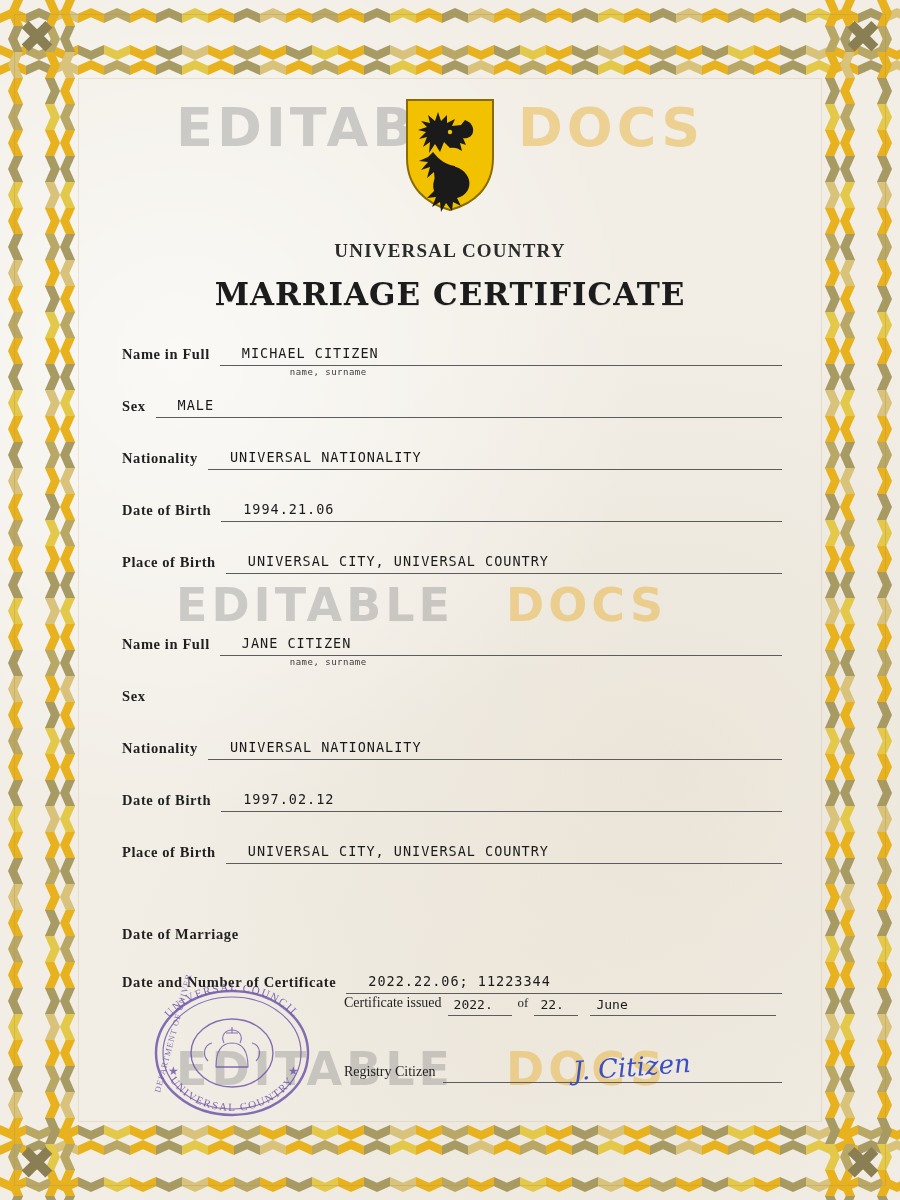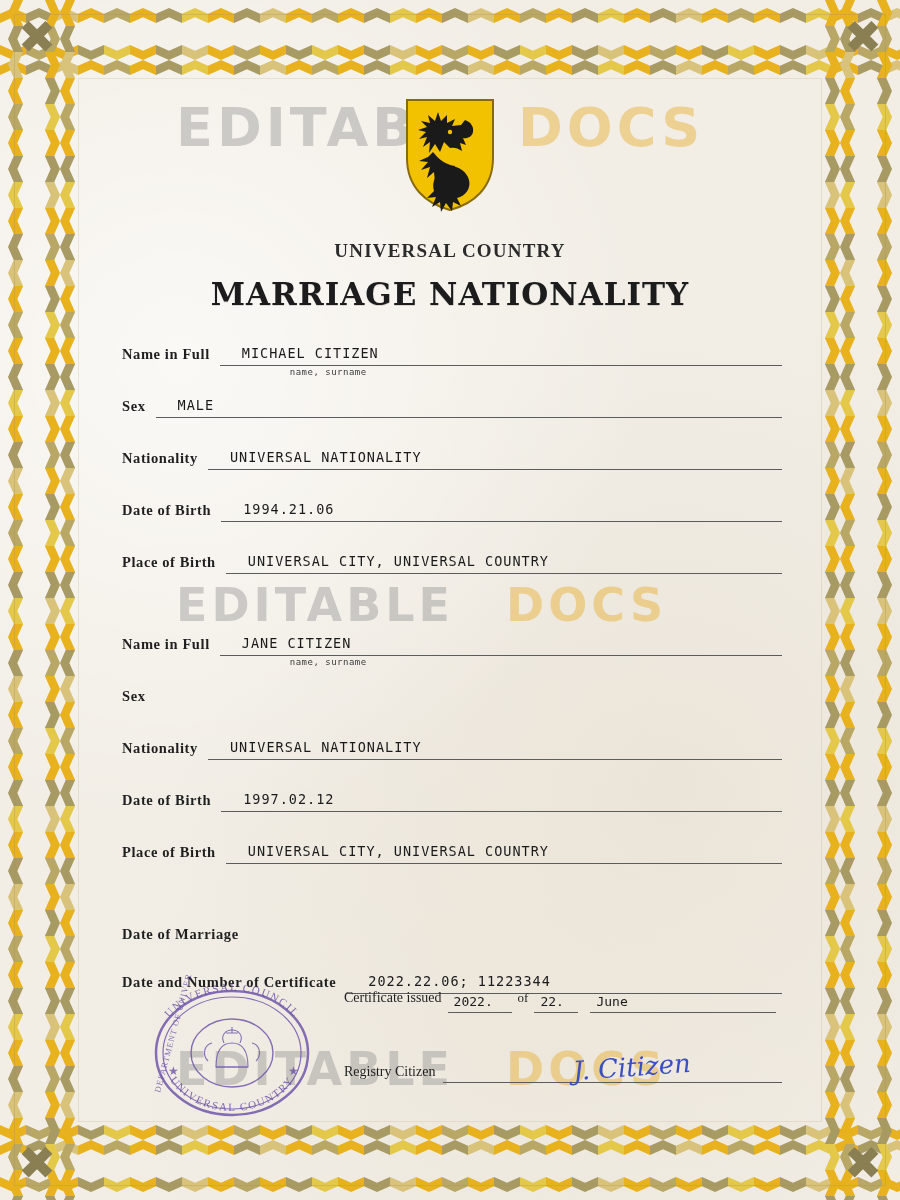--- a/index.html
+++ b/index.html
@@ -193,21 +193,21 @@
   
   .issue {
     position: absolute;
     top: 990px;
     left: 344px;
     width: 438px;
   }
   .issue-row {
     position: relative;
     display: flex;
-    align-items: flex-start;
+    align-items: center;
     height: 28px;
     margin-bottom: 34px;
   }
   .issue-label {
     font-family: "Liberation Serif", serif;
     font-size: 14px;
     color: #1f1f1f;
     white-space: nowrap;
     padding-bottom: 3px;
   }
@@ -824,21 +824,21 @@
         <path d="M30 56 c6 8 14 13 22 14 l-2 10 l-6 -4 l-2 10 l-5 -9 l-5 10 l-1 -11 l-7 6
                  l3 -11 l-9 3 l7 -8 l-9 -1 l9 -4 z"></path>
         <path d="M46 70 c10 0 18 6 20 14 c2 8 -3 16 -12 18 l4 8 l-8 -4 l-1 9 l-6 -8 l-5 9
                  l-1 -10 l-8 5 l4 -10 l-9 1 l7 -7 c-3 -9 2 -20 15 -25 z"></path>
       </g>
       <circle cx="47" cy="36" r="2.2" fill="#f2c200"></circle>
     </svg>
   </div>
 
   <div class="country">UNIVERSAL COUNTRY</div>
-  <div class="doc-title">MARRIAGE NATIONALITY</div>
+  <div class="doc-title">MARRIAGE CERTIFICATE</div>
 
   <div class="fields">
 
     <div class="row">
       <div class="label">Name in Full</div>
       <div class="line">
         <div class="value">MICHAEL CITIZEN</div>
         <div class="hint">name, surname</div>
       </div>
     </div>

